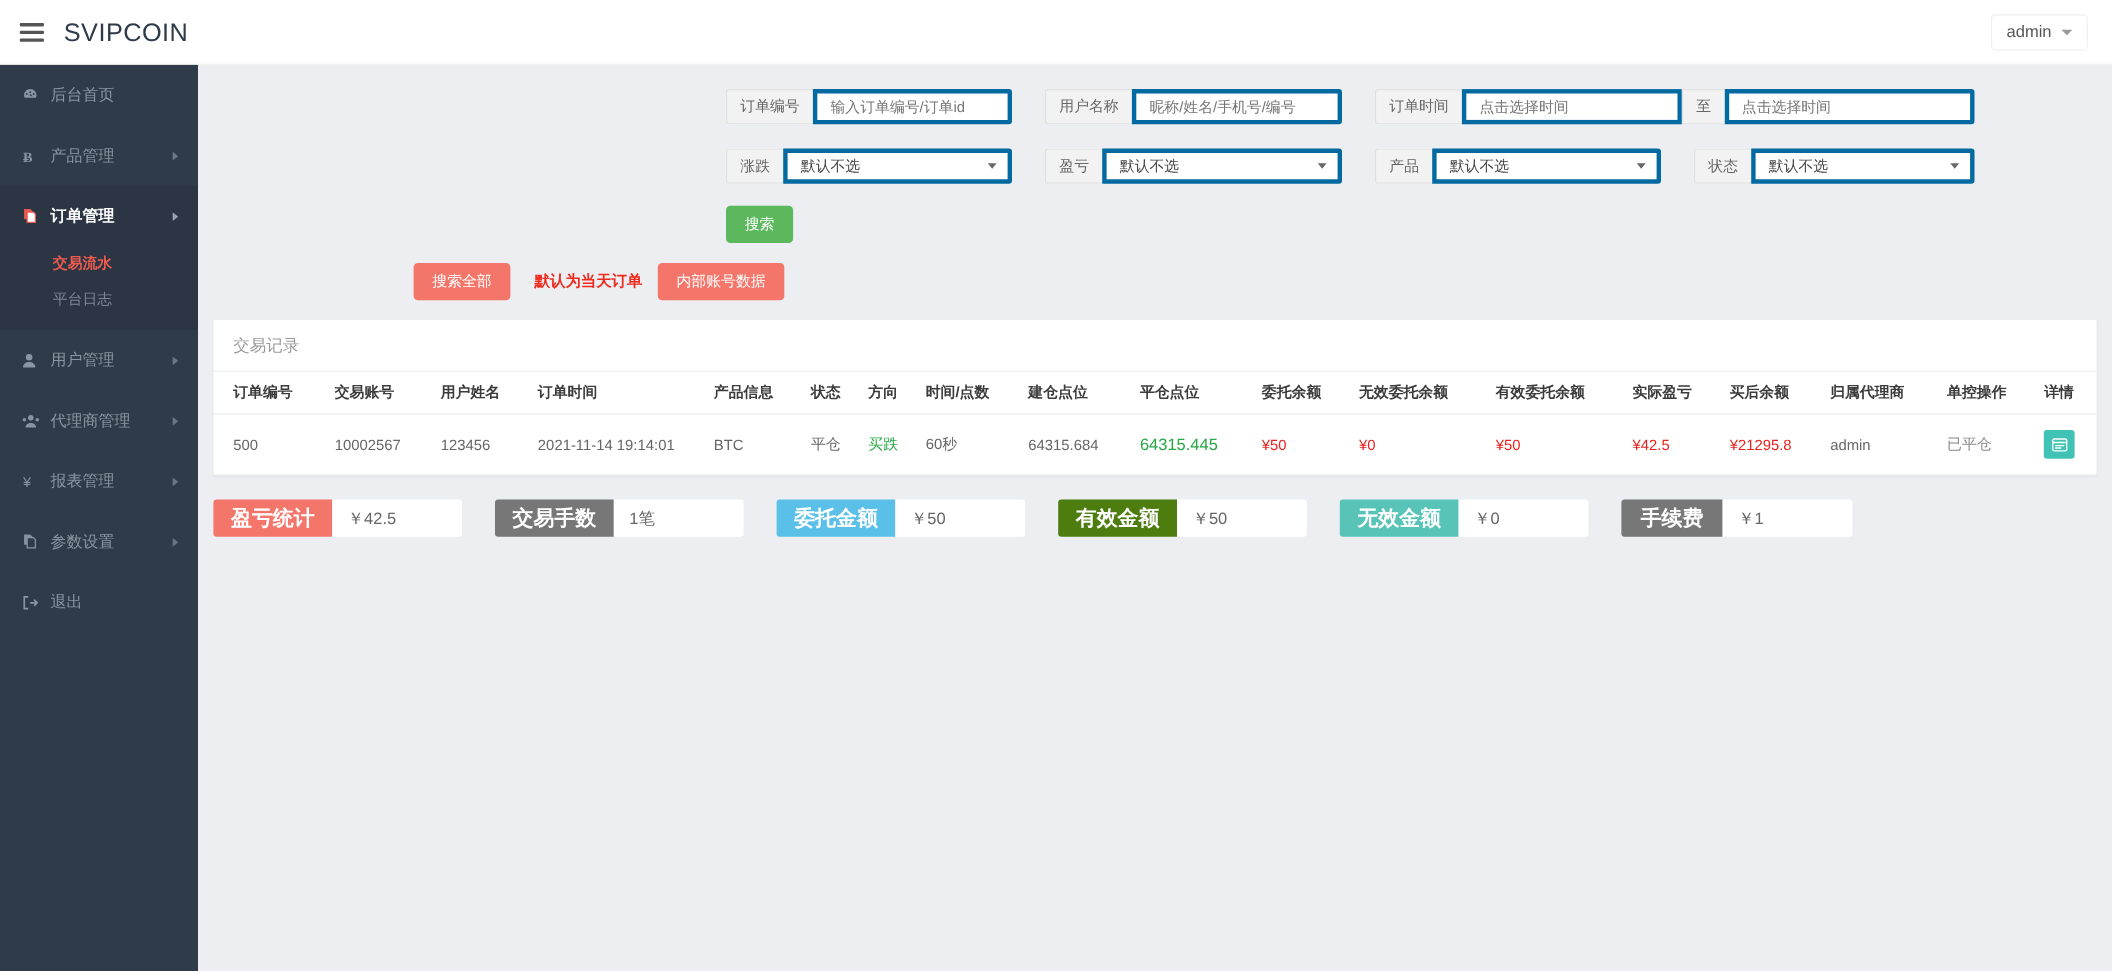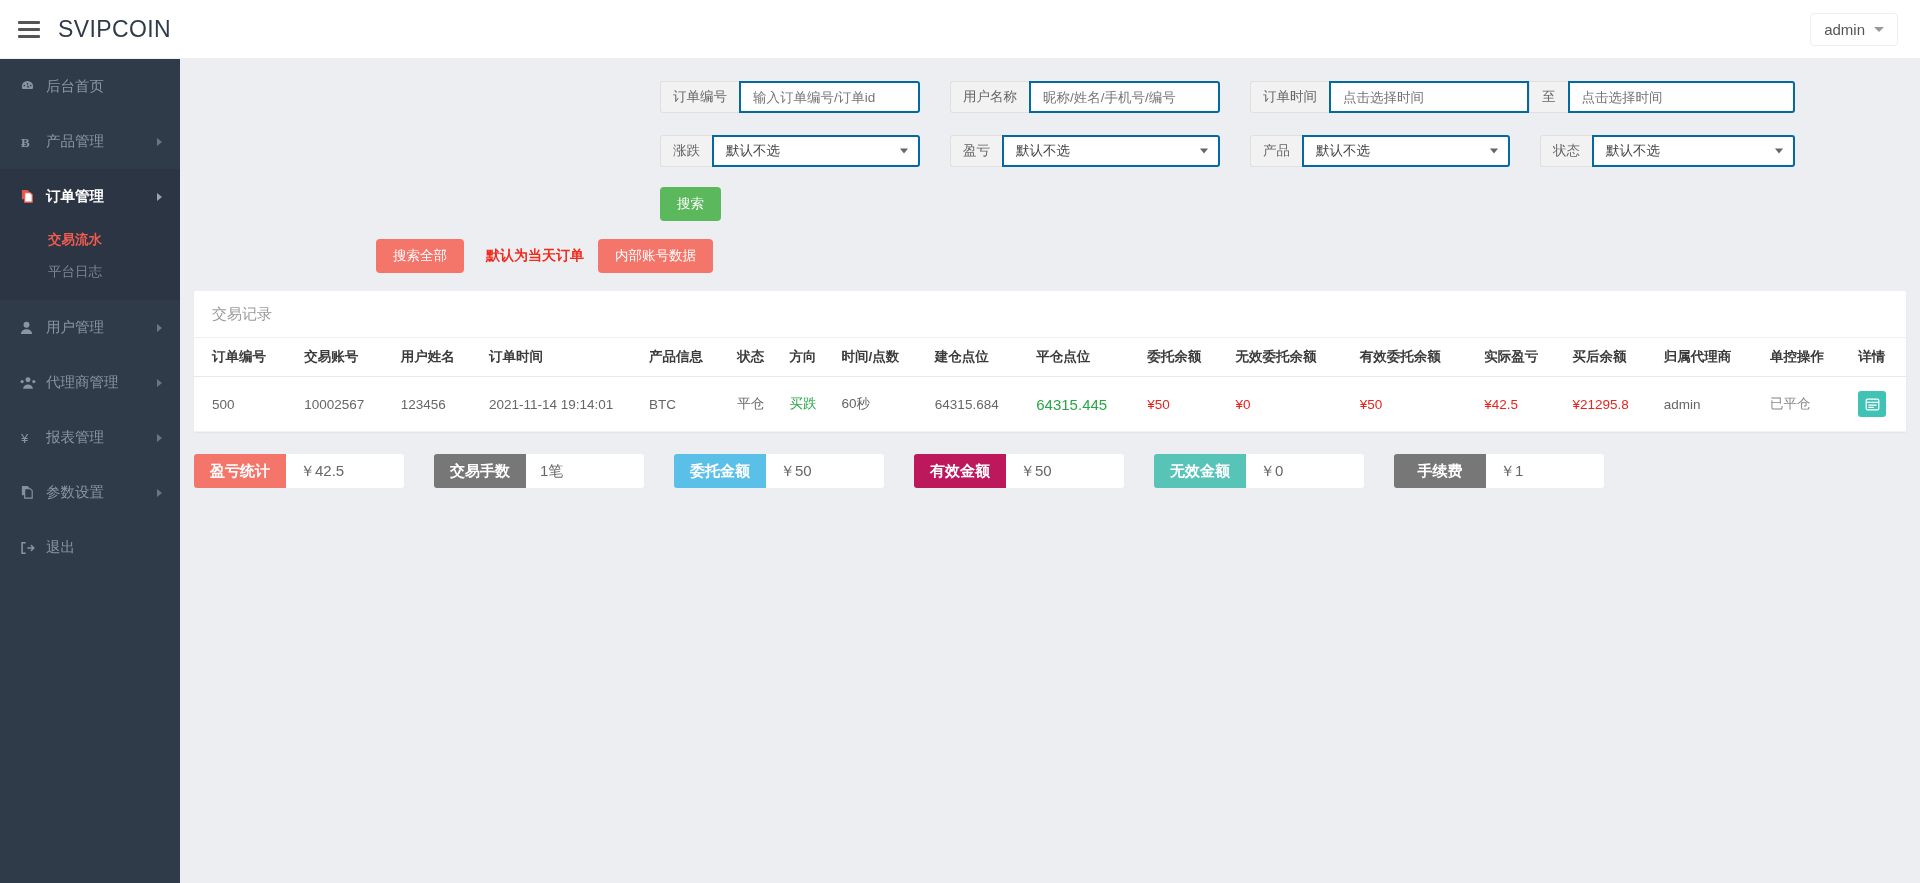--- a/index.html
+++ b/index.html
@@ -57,21 +57,21 @@
   .filters { padding:22px 0 0 0; }
   .filter-row { display:flex; align-items:center; margin-bottom:0; }
   .fgroup { display:flex; align-items:stretch; height:32px; margin-right:0; }
   .faddon {
     background:#f2f2f2; border:1px solid #e0e0e0; border-right:none;
     border-radius:3px 0 0 3px; padding:0 12px; display:flex; align-items:center;
     font-size:13.5px; color:#666; white-space:nowrap;
   }
   .faddon.mid { border-radius:0; border-left:1px solid #e0e0e0; }
   .fctl {
-    border:2px solid #0369a1; background:#fff; border-radius:0 3px 3px 0;
+    border:4px solid #0369a1; background:#fff; border-radius:0 3px 3px 0;
     padding:0 12px; display:flex; align-items:center; font-size:13.5px;
     color:#444; min-width:0;
   }
   .fsel { position:relative; padding-right:26px; justify-content:flex-start; }
   .fsel .tri { position:absolute; right:10px; top:50%; transform:translateY(-50%);
     width:0;height:0;border-left:4px solid transparent;border-right:4px solid transparent;
     border-top:5px solid #666; }
 
   .btn { border:none; border-radius:4px; color:#fff; font-size:13.5px;
     padding:8px 17px; cursor:pointer; font-family:inherit; }
@@ -92,21 +92,21 @@
   .c-green { color:#27a745; }
   .c-red { color:#e8231e;margin-top:36px; }
   .c-gray { color:#888; }
   .detail-btn { display:inline-flex; align-items:center; justify-content:center;
     width:28px; height:26px; background:#40c2b5; border-radius:3px; cursor:pointer; }
 
   
   .stats { display:flex; margin:22px 14px 0 14px; }
   .stat { display:flex; height:34px; flex:0 0 auto; margin-right:30px; }
   .stat-label { display:flex; align-items:center; justify-content:center;
-    padding:0 16px; color:#fff; font-size:15px; font-weight:bold;
+    padding:0 16px; color:#fff; font-size:19px; font-weight:bold;
     border-radius:3px 0 0 3px; min-width:92px; }
   .stat-value { display:flex; align-items:center; background:#fff;
     padding:11px 14px; font-size:15px; color:#666; border-radius:0 3px 3px 0;
     min-width:118px; }
 </style>
 </head>
 <body>
 
 <div class="app">
 
@@ -364,21 +364,21 @@
         </div>
         <div class="stat">
           <div class="stat-label" style="background:#777777;">交易手数</div>
           <div class="stat-value">1笔</div>
         </div>
         <div class="stat">
           <div class="stat-label" style="background:#5bc0e8;">委托金额</div>
           <div class="stat-value">￥50</div>
         </div>
         <div class="stat">
-          <div class="stat-label" style="background:#be185d;">有效金额</div>
+          <div class="stat-label" style="background:#4d7c0f;">有效金额</div>
           <div class="stat-value">￥50</div>
         </div>
         <div class="stat">
           <div class="stat-label" style="background:#58c4b8;">无效金额</div>
           <div class="stat-value">￥0</div>
         </div>
         <div class="stat">
           <div class="stat-label" style="background:#777777;">手续费</div>
           <div class="stat-value">￥1</div>
         </div>

